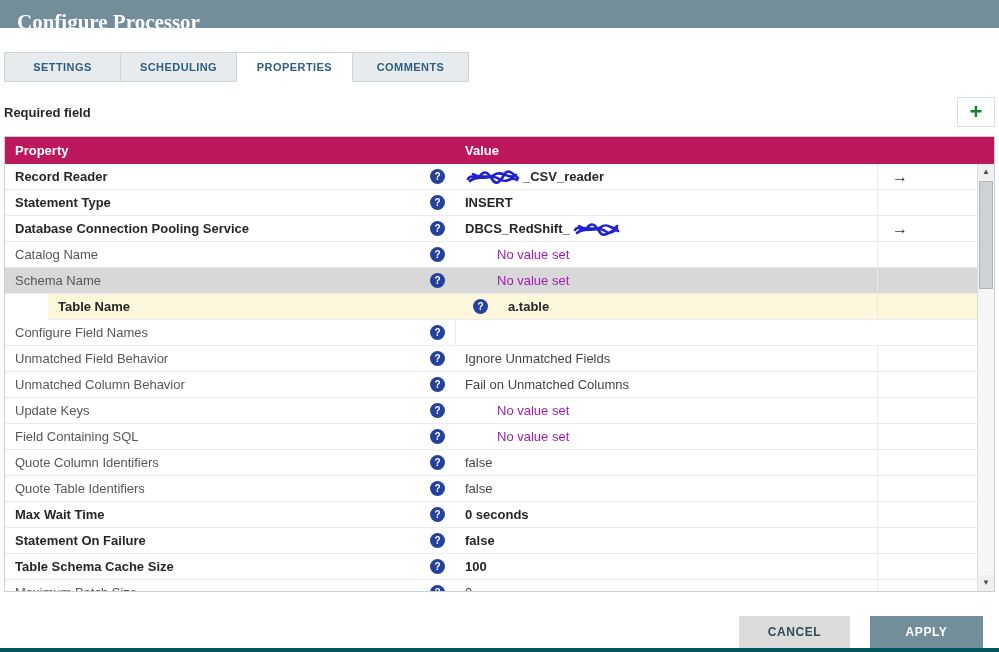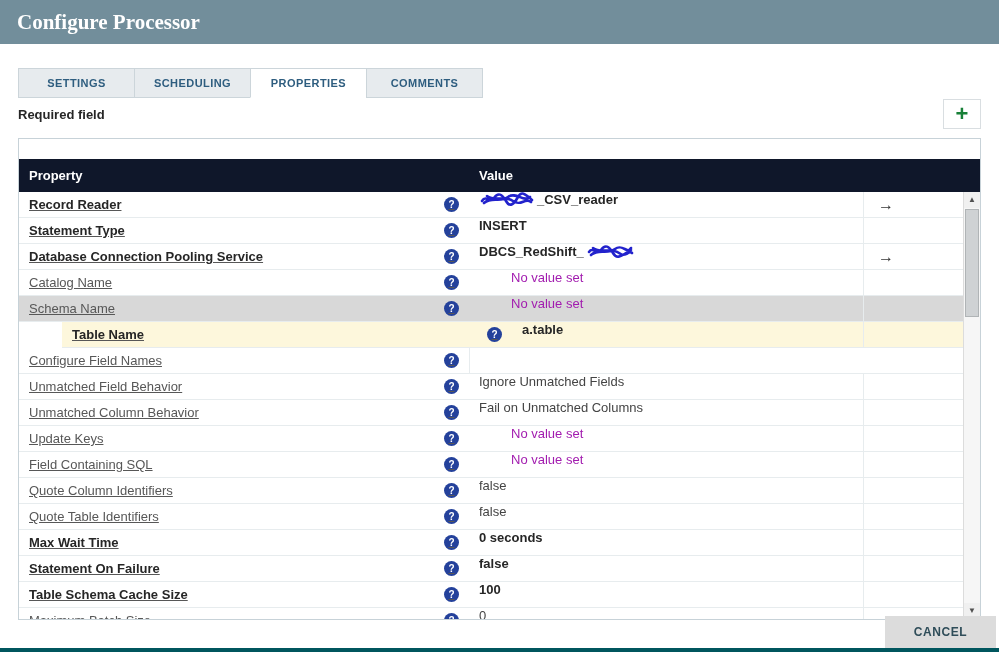--- a/index.html
+++ b/index.html
@@ -10,90 +10,89 @@
   }
   .dialog {
     width: 999px;
     height: 652px;
     position: relative;
     background: #fff;
     border-bottom: 4px solid #00565e;
     overflow: hidden;
   }
   
-  .header { height: 44px; background: #728e9b; }
+  .header { height: 28px; background: #728e9b; }
   .title {
     color: #fff;
     font-family: "Liberation Serif", serif;
     font-weight: bold;
     font-size: 21px;
     line-height: 44px;
     padding-left: 17px;
   }
-  .content { padding: 0 18px; }
+  .content { padding: 0 4px; }
   
   .tabs { display: flex; margin-top: 24px; }
   .tab {
     width: 117px; height: 30px; line-height: 28px;
     text-align: center;
     font-size: 11px; font-weight: bold; letter-spacing: .04em;
     color: #2e5d7f;
     background: #e7ebee;
     border: 1px solid #ccd5da;
     margin-left: -1px;
     cursor: pointer;
   }
   .tab:first-child { margin-left: 0; }
   .tab.active { background: #fff; border-bottom-color: #fff; text-align: center; }
   
   .required-row {
     display: flex; align-items: center; justify-content: space-between;
-    margin-bottom: 8px; height: 32px;
+    margin-top: 14px; margin-bottom: 8px; height: 32px;
   }
   .required-label { font-size: 13px; font-weight: bold; color: #262626; }
   .add-btn {
     width: 38px; height: 30px;
     background: #fff; border: 1px solid #d9dee1;
     font-size: 22px; font-weight: bold; color: #188038;
     line-height: 26px; text-align: center; cursor: pointer; padding: 0;
     font-family: inherit;
   }
   
   .ptable { border: 1px solid #c7d2d8; }
   .thead {
-    display: flex; height: 33px; align-items: center;
-    background: #0f172a; color: #fff;
-    font-size: 13px; font-weight: bold; margin-top: 20px;
+    display: flex; height: 27px; align-items: center;
+    background: #be185d; color: #fff;
+    font-size: 13px; font-weight: bold;
   }
   .th-prop { width: 450px; padding-left: 10px; }
   .th-val  { flex: 1; padding-left: 10px; }
   .tbody { position: relative; height: 427px; overflow: hidden; }
   .prow {
     display: flex; height: 26px; align-items: center;
     border-bottom: 1px solid #e7ecee;
     background: #fff; font-size: 13px; color: #575757;
     cursor: pointer; margin-right: 17px;
   }
   .cell-prop {
     width: 450px; height: 100%; flex: 0 0 auto;
     display: flex; align-items: center; justify-content: space-between;
     padding-left: 10px;
-    text-decoration: underline;
   }
   .help {
     width: 15px; height: 15px; flex: 0 0 auto;
     border-radius: 50%;
     background: #24419b; color: #fff;
     font-size: 10px; font-weight: bold;
     line-height: 15px; text-align: center;
     margin-right: 10px;
   }
   .cell-val {
     flex: 1; height: 100%;
-    display: flex; align-items: flex-start;
+    display: flex; align-items: center;
     padding-left: 10px; overflow: hidden;
   }
   .vtext { color: #444; white-space: nowrap; }
   .cell-arrow {
     width: 100px; height: 100%; flex: 0 0 auto;
     display: flex; align-items: center;
     padding-left: 14px;
     border-left: 1px solid #e7ecee;
   }
   .goto { font-size: 16px; color: #333; }
@@ -118,21 +117,21 @@
   }
   .sb-btn.up { top: 0; }
   .sb-btn.down { bottom: 0; }
   .sb-thumb {
     position: absolute; left: 1px; top: 17px;
     width: 14px; height: 108px;
     background: #cfd2d4; border: 1px solid #b0b4b6;
     cursor: grab;
   }
   
-  .footer { position: absolute; right: 3px; bottom: 0; display: flex; gap: 20px; }
+  .footer { position: absolute; right: 16px; bottom: 0; display: flex; gap: 20px; }
   .btn {
     height: 32px; border: none; cursor: pointer;
     font-size: 12px; font-weight: bold; letter-spacing: .05em;
     font-family: inherit;
   }
   .btn-cancel { width: 111px; background: #dcdcdc; color: #2f4d59; }
   .btn-apply  { width: 113px; background: #728e9b; color: #fff; }
 </style>
 </head>
 <body>
@@ -412,15 +411,16 @@
           <div class="sb-thumb"></div>
           <div class="sb-btn down">▼</div>
         </div>
       </div>
     </div>
 
   </div>
 
   <div class="footer">
     <button class="btn btn-cancel">CANCEL</button>
+    <button class="btn btn-apply">APPLY</button>
   </div>
 
 </div>
 
 </body></html>

